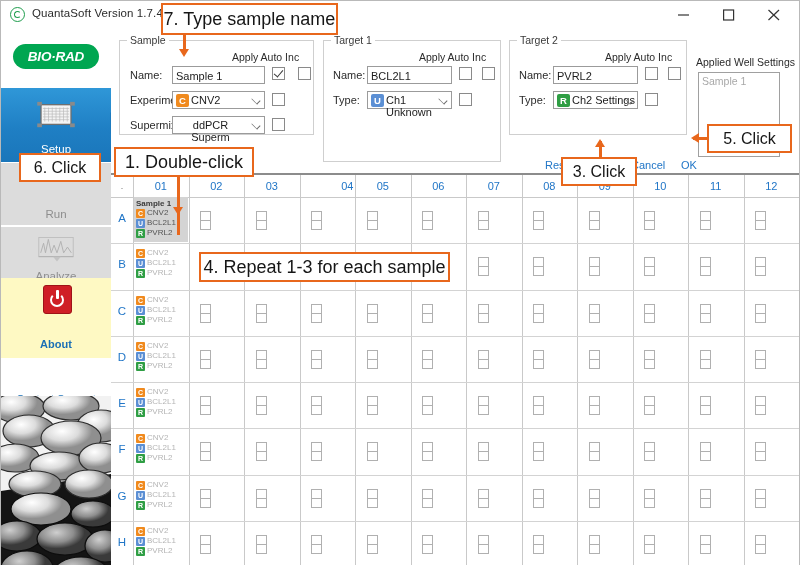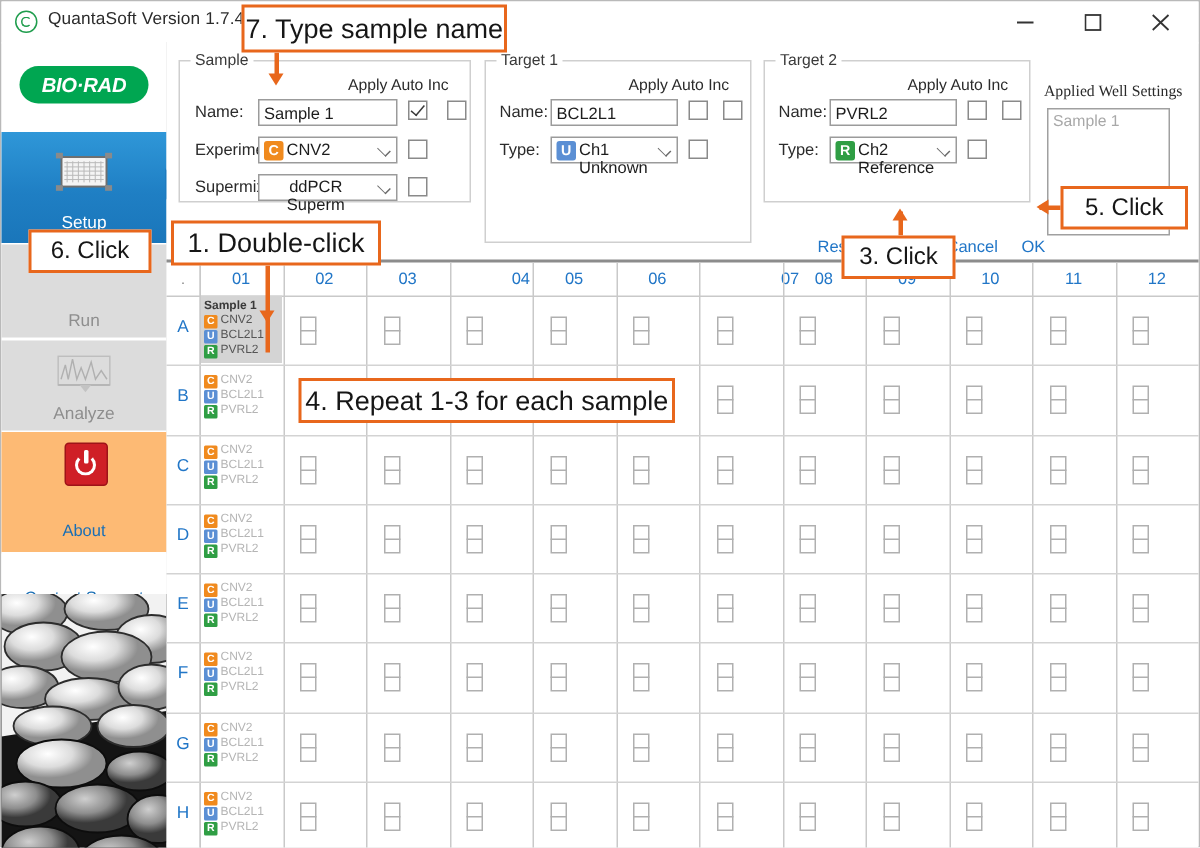--- a/index.html
+++ b/index.html
@@ -28,21 +28,21 @@
   .biorad{position:absolute;left:12px;top:8px;width:86px;height:25px;background:#00a651;border-radius:13px;}
   .biorad span{position:absolute;left:0;top:5px;width:86px;text-align:center;color:#fff;font-weight:bold;
     font-size:13.5px;font-style:italic;letter-spacing:-0.2px;}
 
   .navitem{position:absolute;left:0;width:110px;box-sizing:border-box;}
   .nav-setup{top:60px;height:74px;background:linear-gradient(180deg,#2f97d8 0%,#1f7fc4 55%,#1a76ba 100%);}
   .nav-setup:after{content:"";position:absolute;right:-8px;top:24px;width:0;height:0;
      border-top:11px solid transparent;border-bottom:11px solid transparent;border-left:9px solid #1d7bbf;}
   .nav-run{top:135px;height:62px;background:#dcdcdc;}
   .nav-analyze{top:199px;height:60px;background:#dcdcdc;}
-  .nav-about{top:260px;height:80px;background:#fdba74;}
+  .nav-about{top:250px;height:80px;background:#fef9c3;font-weight:bold;}
   .nav-contact{top:341px;height:27px;background:#ffffff;}
   .nav-label{position:absolute;left:0;width:110px;text-align:center;font-size:11.5px;}
   .nav-setup .nav-label{bottom:7px;color:#ffffff;}
   .nav-run .nav-label{bottom:5px;color:#8e8e8e;}
   .nav-analyze .nav-label{bottom:5px;color:#8e8e8e;}
   .nav-link{position:absolute;left:0;width:110px;text-align:center;font-size:11px;color:#1a6fb5;}
 
   .ic-plate{position:absolute;left:36px;top:12px;width:38px;height:30px;}
   .ic-analyze{position:absolute;left:33px;top:8px;width:44px;height:28px;opacity:.45;}
   .ic-power{position:absolute;left:42px;top:7px;width:27px;height:27px;background:#cf1f26;
@@ -72,21 +72,21 @@
   .fsel .seltxt.ctr{left:0;width:100%;text-align:center;padding-right:16px;box-sizing:border-box;}
 
   .cbx{position:absolute;width:13px;height:13px;box-sizing:border-box;border:1px solid #8a8a8a;background:#fff;}
   .cbx.checked:after{content:"";position:absolute;left:3px;top:0px;width:4px;height:8px;
      border-right:1.6px solid #3a3a3a;border-bottom:1.6px solid #3a3a3a;transform:rotate(40deg);}
   .autoinc-h{position:absolute;font-size:10.5px;color:#2b2b2b;}
 
   .tag{display:inline-block;width:13px;height:13px;border-radius:2px;color:#fff;font-size:9.5px;
     font-weight:bold;text-align:center;line-height:13px;vertical-align:-2px;}
   .tag-c{background:#f08a1e;} .tag-u{background:#5b8fd4;} .tag-r{background:#2f9e44;}
-  .aws-title{position:absolute;left:585px;top:28px;font-size:10.5px;color:#2b2b2b;font-family:Liberation Serif, serif;}
+  .aws-title{position:absolute;left:585px;top:28px;font-size:10.5px;color:#2b2b2b;}
   .aws-list{position:absolute;left:587px;top:44px;width:80px;height:83px;border:1px solid #a0a0a0;background:#fff;}
   .aws-item{position:absolute;left:3px;top:2px;font-size:10.5px;color:#a8a8a8;}
 
   .actions a{position:absolute;top:131px;font-size:11px;color:#2176c7;text-decoration:none;}
 
   
   .plate{position:absolute;left:110px;top:172px;width:688px;height:392px;background:#fff;
     border-top:2px solid #8c8c8c;box-sizing:border-box;}
   .ghead{position:absolute;left:0;top:0;width:688px;height:22px;border-bottom:1px solid #c9c9c9;}
   .gcol{position:absolute;top:0;height:22px;text-align:center;font-size:11px;color:#2176c7;line-height:22px;}
@@ -289,21 +289,21 @@
       <div class="autoinc-h" style="left:95px;top:10px;">Apply Auto Inc</div>
 
       <div class="flabel" style="left:9px;top:28px;">Name:</div>
       <div class="ftext" style="left:43px;top:25px;width:85px;">PVRL2</div>
       <div class="cbx" style="left:135px;top:26px;"></div>
       <div class="cbx" style="left:158px;top:26px;"></div>
 
       <div class="flabel" style="left:9px;top:53px;">Type:</div>
       <div class="fsel" style="left:43px;top:50px;width:85px;">
         <span class="tag tag-r" style="position:absolute;left:3px;top:2px;">R</span>
-        <span class="seltxt" style="left:18px;">Ch2 Reference</span>
+        <span class="seltxt" style="left:18px;">Ch2 Settings</span>
         <span class="chev"></span>
       </div>
       <div class="cbx" style="left:135px;top:52px;"></div>
     </div>
 
     <div class="aws-title">Applied Well Settings</div>
     <div class="aws-list">
       <div class="aws-item">Sample 1</div>
     </div>
 
@@ -317,21 +317,21 @@
 
   <div class="plate">
     <div class="ghead">
       <div class="gcorner">·</div>
     <div class="gcol" style="left: 22px; width: 55.5px;">01</div>
         <div class="gcol" style="left: 77.5px; width: 55.5px;">02</div>
         <div class="gcol" style="left: 133px; width: 55.5px;">03</div>
         <div class="gcol" style="left: 188.5px; width: 55.5px; padding-left: 20px;">04</div>
         <div class="gcol" style="left: 244px; width: 55.5px;">05</div>
         <div class="gcol" style="left: 299.5px; width: 55.5px;">06</div>
-        <div class="gcol" style="left: 355px; width: 55.5px; padding-left: 33px;">07</div>
+        <div class="gcol" style="left: 355px; width: 55.5px;">07</div>
         <div class="gcol" style="left: 410.5px; width: 55.5px;">08</div>
         <div class="gcol" style="left: 466px; width: 55.5px;">09</div>
         <div class="gcol" style="left: 521.5px; width: 55.5px;">10</div>
         <div class="gcol" style="left: 577px; width: 55.5px;">11</div>
         <div class="gcol" style="left: 632.5px; width: 55.5px;">12</div>
       </div>
     <div id="grid-dyn">
         <div class="vline" style="left: 22px; height: 392px;"></div>
         <div class="vline" style="left: 77.5px; height: 392px;"></div>
         <div class="vline" style="left: 133px; height: 392px;"></div>

